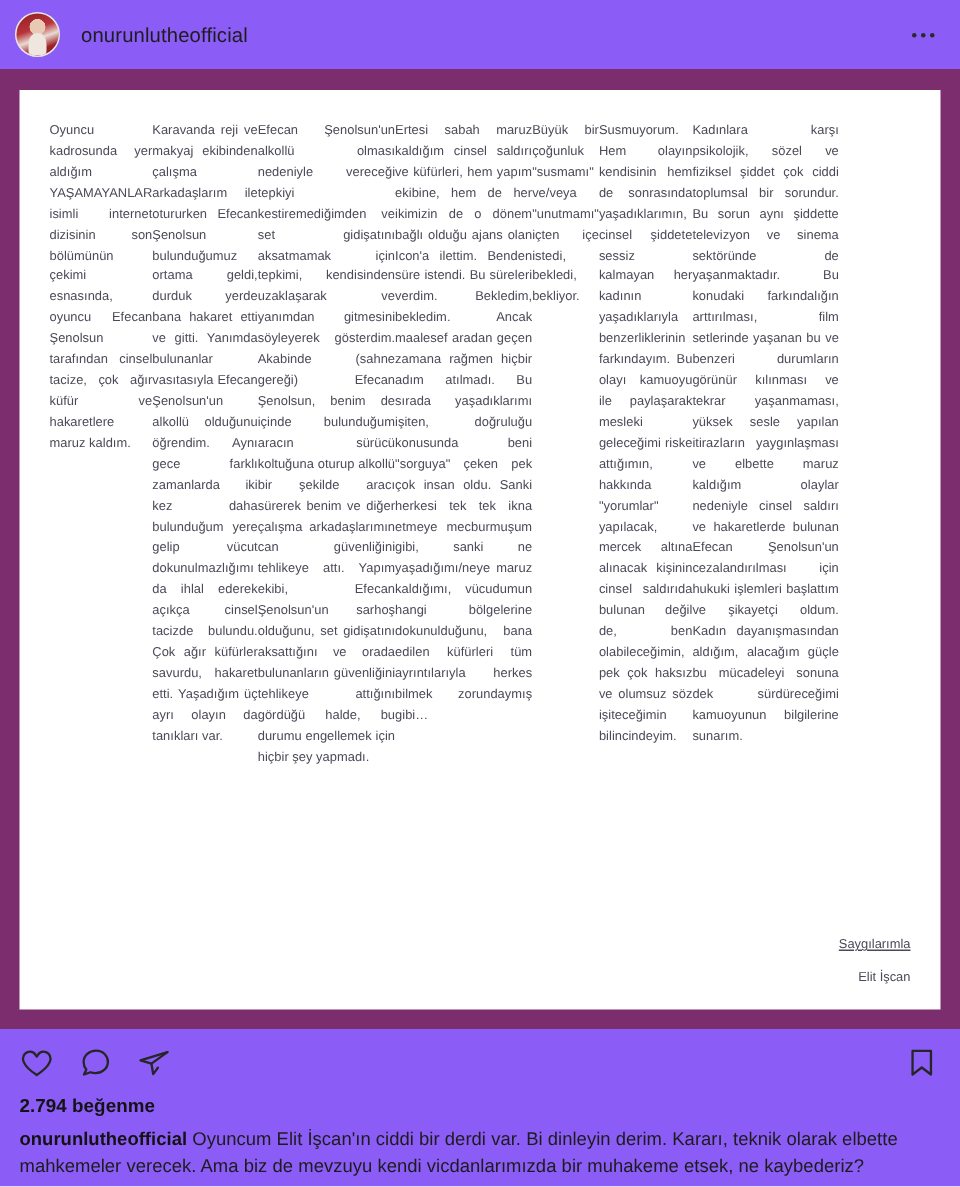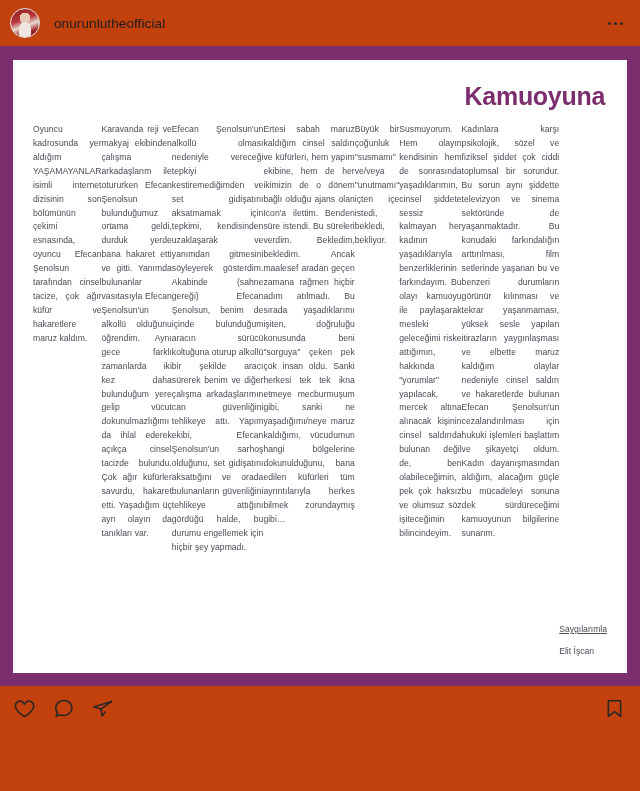--- a/index.html
+++ b/index.html
@@ -8,21 +8,21 @@
     width: 640px;
     height: 791px;
     background: #ffffff;
     font-family: "Liberation Sans", sans-serif;
     overflow: hidden;
   }
 
   .post {
     width: 640px;
     height: 791px;
-    background: #c2410c;
+    background: #8b5cf6;
     display: flex;
     flex-direction: column;
   }
 
   
   .post-header {
     height: 46px;
     display: flex;
     align-items: center;
     padding: 0 12px 0 10px;
@@ -126,21 +126,21 @@
   }
   .sign-regards {
     font-size: 8.6px;
     color: #4a4a58;
     line-height: 1.62;
     text-decoration: underline;
   }
   .sign-name {
     font-size: 8.6px;
     color: #4a4a58;
-    text-align: left;
+    text-align: right;
     line-height: 1.62;
     margin-top: 8px;
   }
 
   
   .actions {
     height: 44px;
     display: flex;
     align-items: center;
     padding: 0 14px 0 12px;
@@ -195,21 +195,20 @@
     <div class="more-btn">
       <i></i>
       <i></i>
       <i></i>
     </div>
   </div>
 
   <div class="media">
     <div class="sheet">
 
-      <div class="sheet-title">Kamuoyuna</div>
 
       <div class="sheet-body">
         <p class="para">Oyuncu kadrosunda yer aldığım YAŞAMAYANLAR isimli internet dizisinin son bölümünün çekimi esnasında, oyuncu Efecan Şenolsun tarafından cinsel tacize, çok ağır küfür ve hakaretlere maruz kaldım.</p>
         <p class="para">Karavanda reji ve makyaj ekibinden çalışma arkadaşlarım ile otururken Efecan Şenolsun bulunduğumuz ortama geldi, durduk yerde bana hakaret etti ve gitti. Yanımda bulunanlar vasıtasıyla Efecan Şenolsun'un alkollü olduğunu öğrendim. Aynı gece farklı zamanlarda iki kez daha bulunduğum yere gelip vücut dokunulmazlığımı da ihlal ederek açıkça cinsel tacizde bulundu. Çok ağır küfürler savurdu, hakaret etti. Yaşadığım üç ayrı olayın da tanıkları var.</p>
         <p class="para">Efecan Şenolsun'un alkollü olması nedeniyle vereceği tepkiyi kestiremediğimden ve set gidişatını aksatmamak için tepkimi, kendisinden uzaklaşarak ve yanımdan gitmesini söyleyerek gösterdim. Akabinde (sahne gereği) Efecan Şenolsun, benim de içinde bulunduğum aracın sürücü koltuğuna oturup alkollü bir şekilde aracı sürerek benim ve diğer çalışma arkadaşlarımın can güvenliğini tehlikeye attı. Yapım ekibi, Efecan Şenolsun'un sarhoş olduğunu, set gidişatını aksattığını ve orada bulunanların güvenliğini tehlikeye attığını gördüğü halde, bu durumu engellemek için hiçbir şey yapmadı.</p>
         <p class="para">Ertesi sabah maruz kaldığım cinsel saldırı ve küfürleri, hem yapım ekibine, hem de her ikimizin de o dönem bağlı olduğu ajans olan Icon'a ilettim. Benden süre istendi. Bu süreleri verdim. Bekledim, bekledim. Ancak maalesef aradan geçen zamana rağmen hiçbir adım atılmadı. Bu sırada yaşadıklarımı işiten, doğruluğu konusunda beni "sorguya" çeken pek çok insan oldu. Sanki herkesi tek tek ikna etmeye mecburmuşum gibi, sanki ne yaşadığımı/neye maruz kaldığımı, vücudumun hangi bölgelerine dokunulduğunu, bana edilen küfürleri tüm ayrıntılarıyla herkes bilmek zorundaymış gibi…</p>
         <p class="para">Büyük bir çoğunluk "susmamı" ve/veya "unutmamı" içten içe istedi, bekledi, bekliyor.</p>
         <p class="para">Susmuyorum. Hem olayın kendisinin hem de sonrasında yaşadıklarımın, cinsel şiddete sessiz kalmayan her kadının yaşadıklarıyla benzerliklerinin farkındayım. Bu olayı kamuoyu ile paylaşarak mesleki geleceğimi riske attığımın, hakkında "yorumlar" yapılacak, mercek altına alınacak kişinin cinsel saldırıda bulunan değil de, ben olabileceğimin, pek çok haksız ve olumsuz söz işiteceğimin bilincindeyim.</p>
         <p class="para">Kadınlara karşı psikolojik, sözel ve fiziksel şiddet çok ciddi toplumsal bir sorundur. Bu sorun aynı şiddette televizyon ve sinema sektöründe de yaşanmaktadır. Bu konudaki farkındalığın arttırılması, film setlerinde yaşanan bu ve benzeri durumların görünür kılınması ve tekrar yaşanmaması, yüksek sesle yapılan itirazların yaygınlaşması ve elbette maruz kaldığım olaylar nedeniyle cinsel saldırı ve hakaretlerde bulunan Efecan Şenolsun'un cezalandırılması için hukuki işlemleri başlattım ve şikayetçi oldum. Kadın dayanışmasından aldığım, alacağım güçle bu mücadeleyi sonuna dek sürdüreceğimi kamuoyunun bilgilerine sunarım.</p>
 
@@ -249,15 +248,19 @@
     <div class="actions-spacer"></div>
 
     <div class="icon-btn">
       <svg width="23" height="23" viewBox="0 0 24 24" fill="none" stroke="#262626" stroke-width="1.6" stroke-linecap="round" stroke-linejoin="round">
         <path d="M5.6 3.8h12.8v16.4L12 15.3l-6.4 4.9V3.8z"></path>
       </svg>
     </div>
   </div>
 
   <div class="caption-area">
+    <div class="likes">2.794 beğenme</div>
+    <div class="caption">
+      <span class="caption-user">onurunlutheofficial</span><span> Oyuncum Elit İşcan'ın ciddi bir derdi var. Bi dinleyin derim. Kararı, teknik olarak elbette mahkemeler verecek. Ama biz de mevzuyu kendi vicdanlarımızda bir  muhakeme etsek, ne kaybederiz?</span>
+    </div>
   </div>
 
 </div>
 
 </body></html>

